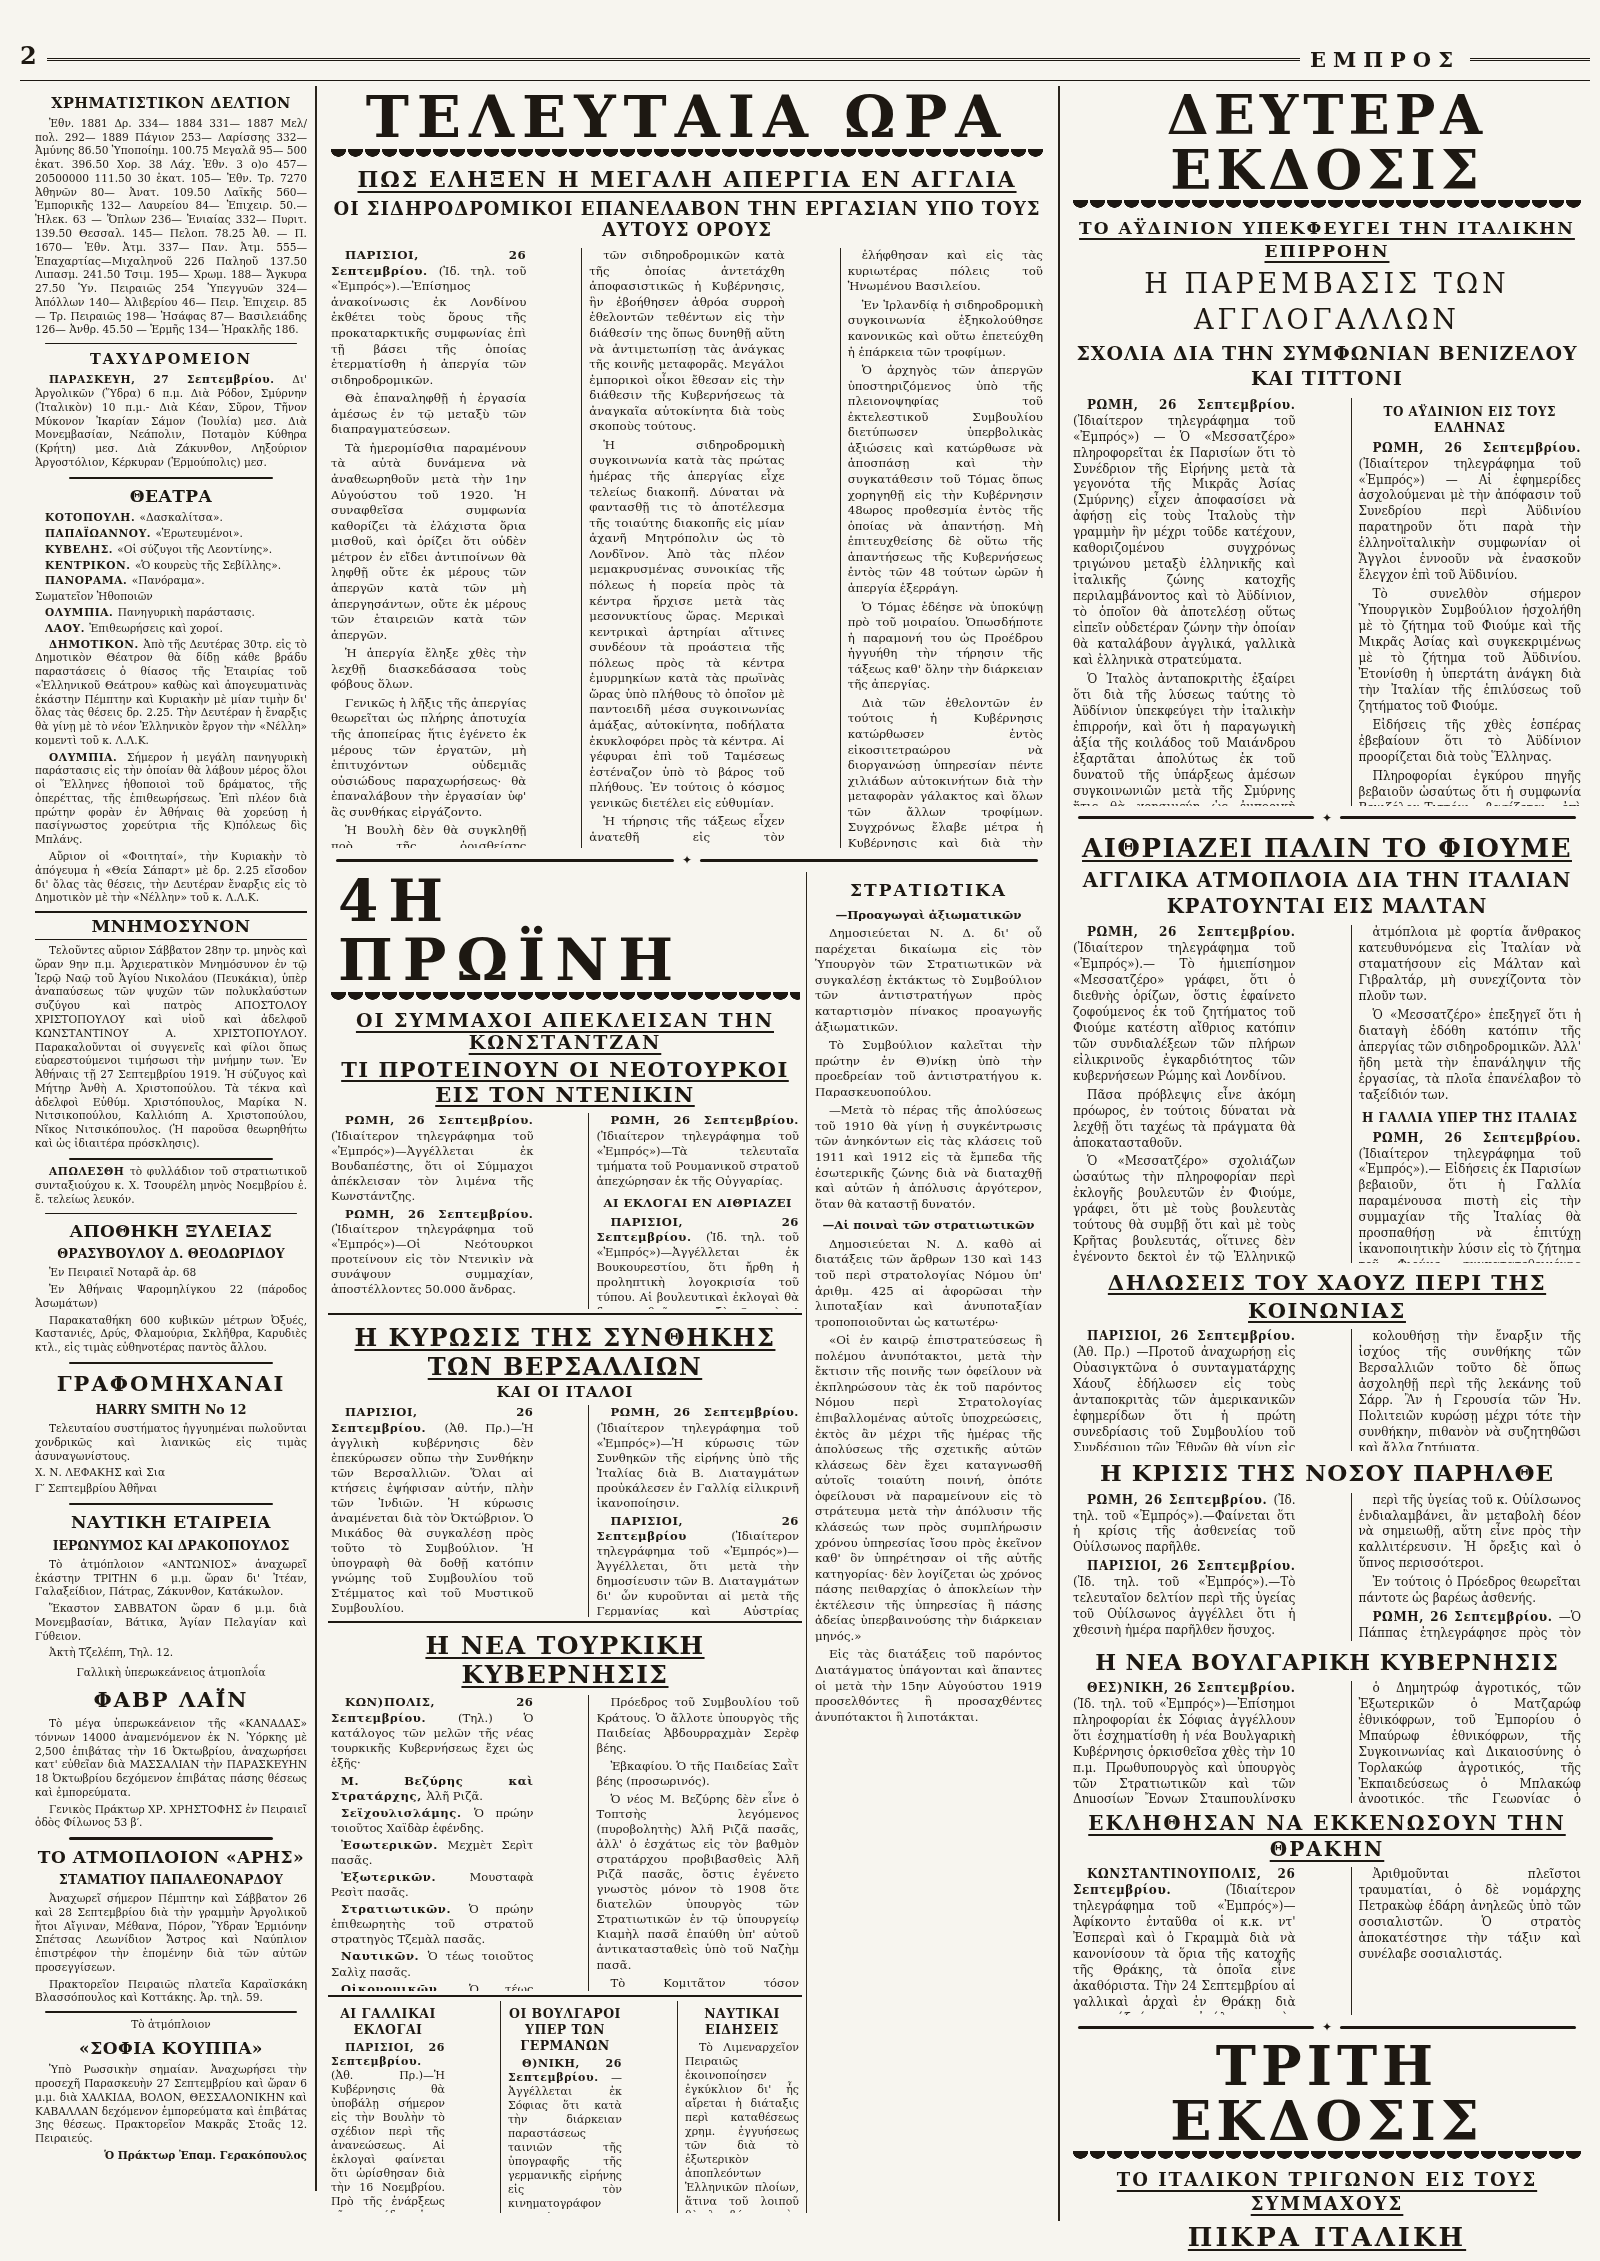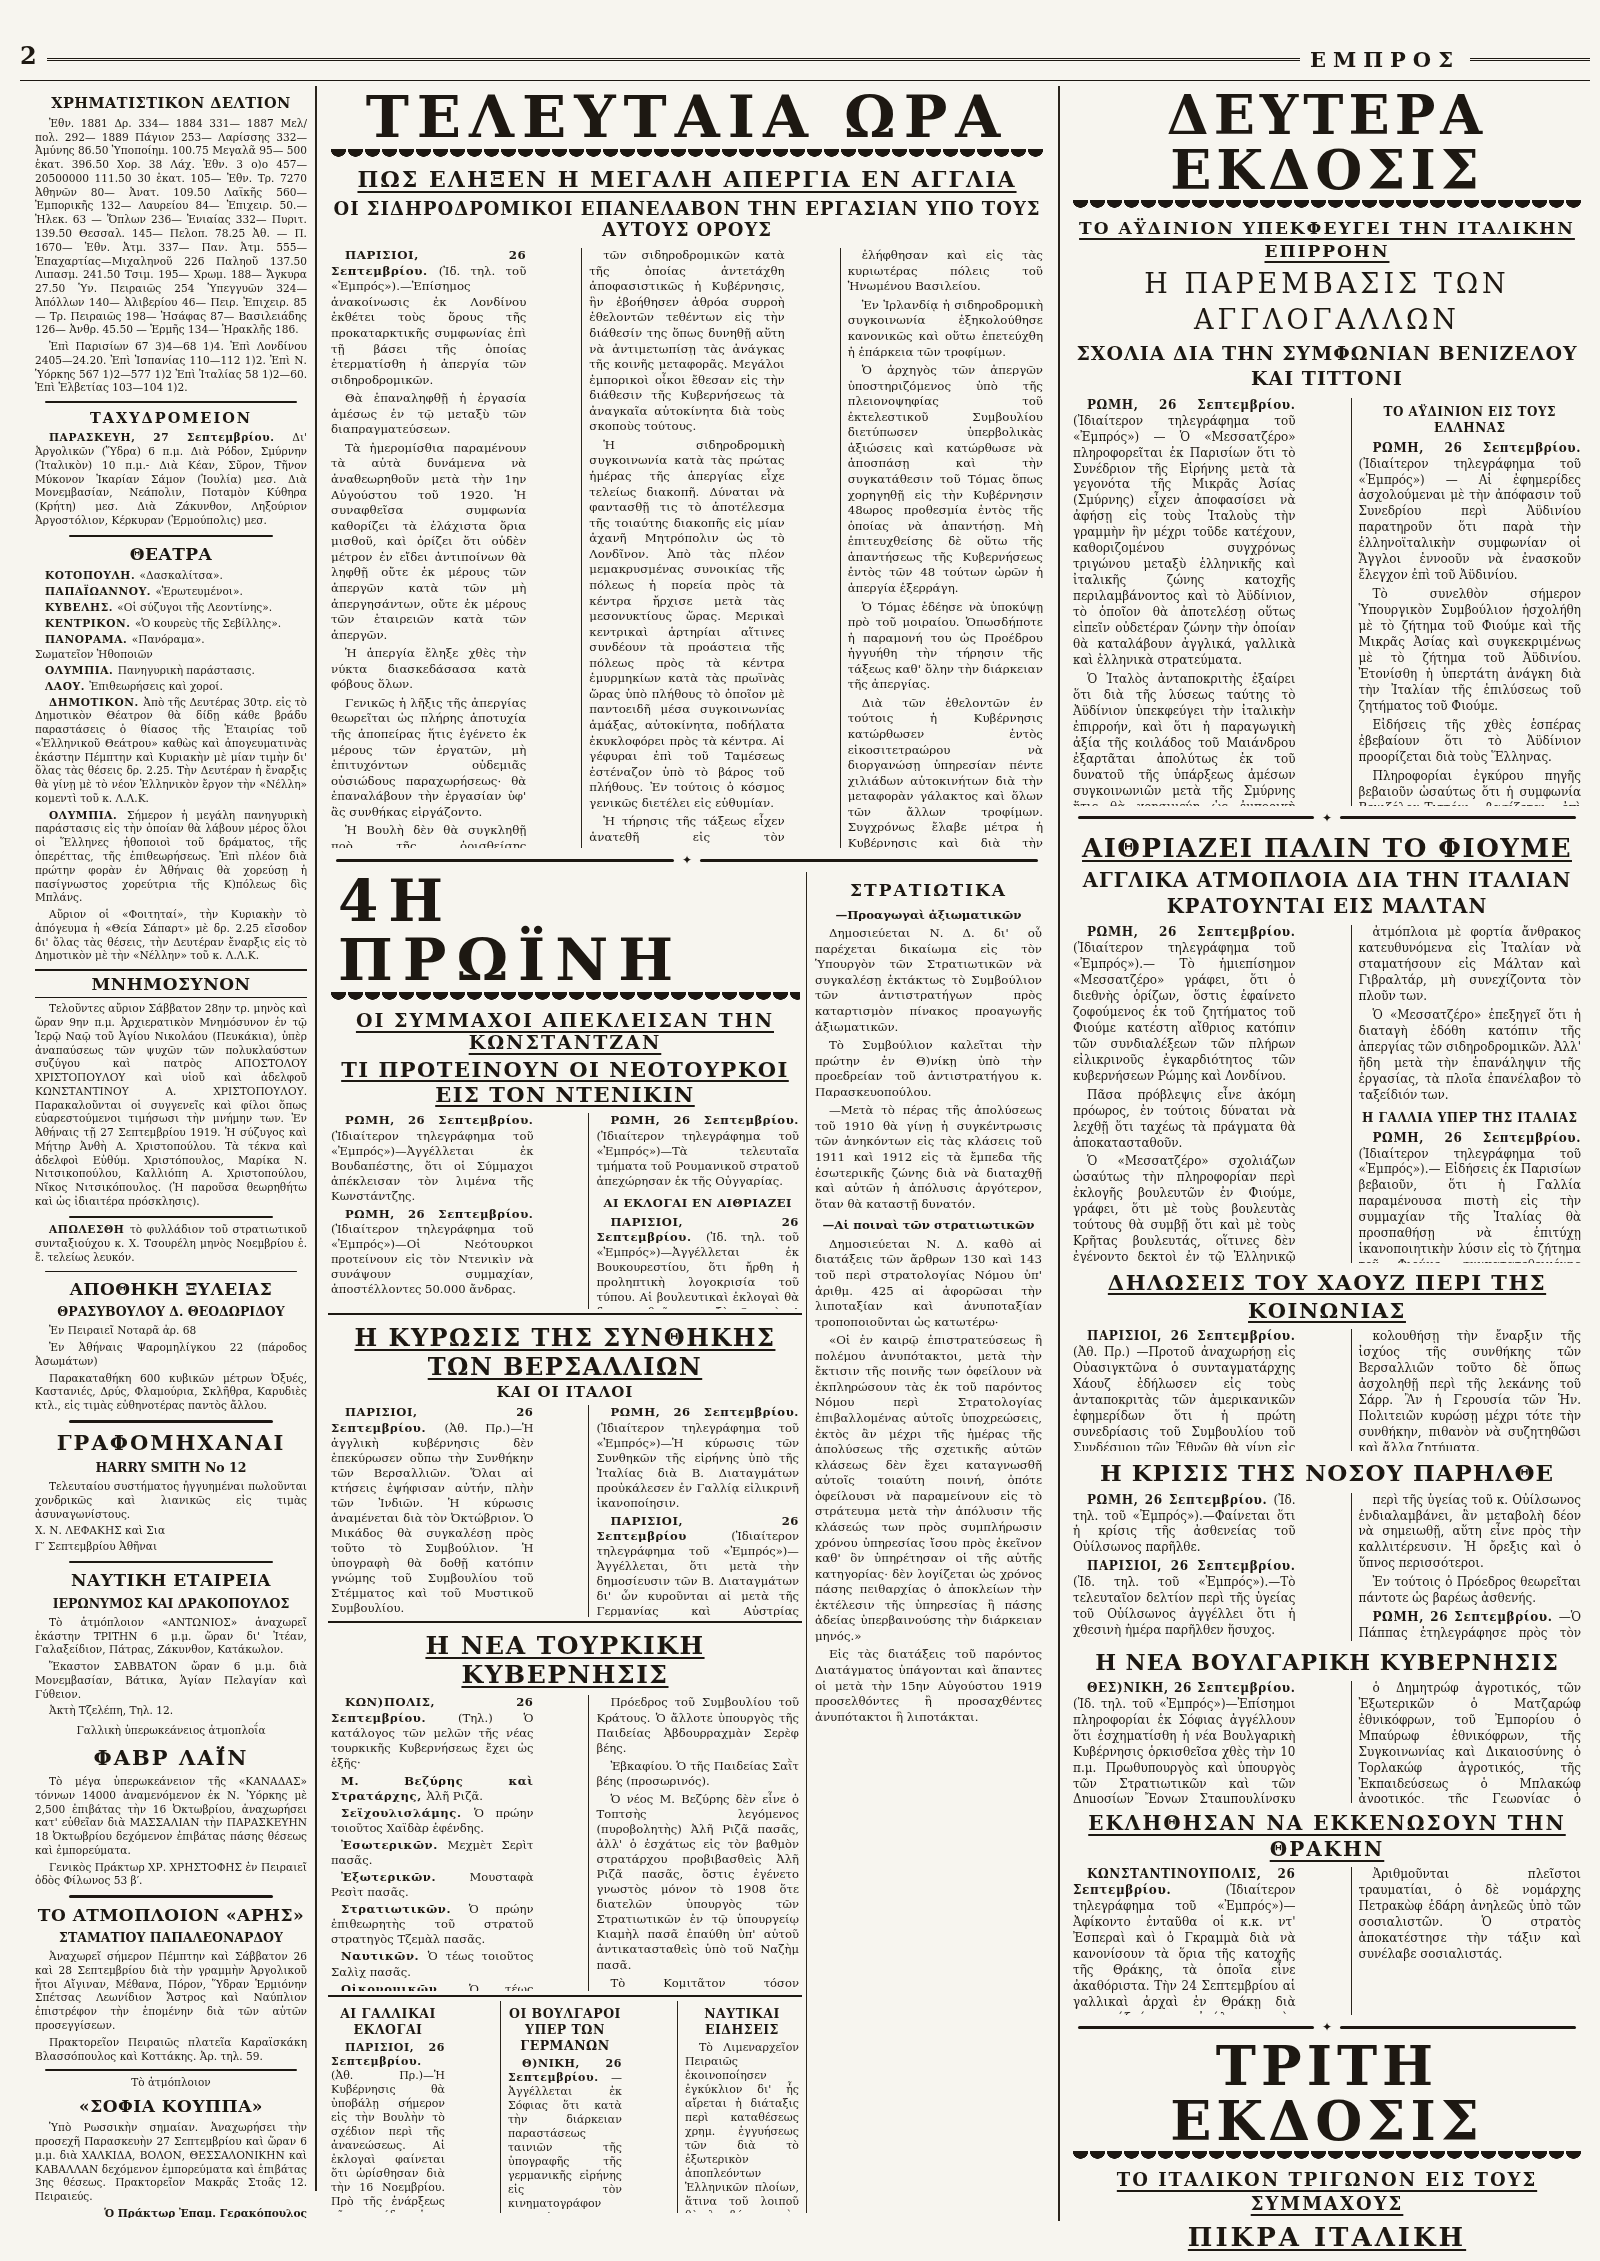--- a/index.html
+++ b/index.html
@@ -131,21 +131,20 @@
   </div>
 
   <div class="vrule" id="vr1"></div>
   <div class="vrule" id="vr2"></div>
 
   <div class="zone" id="rail">
     <div class="rail-sec">
       <div class="rail-title">ΧΡΗΜΑΤΙΣΤΙΚΟΝ ΔΕΛΤΙΟΝ</div>
       <div>
           <p class="blk-p">Ἐθν. 1881 Δρ. 334— 1884 331— 1887 Μελ/πολ. 292— 1889 Πάγιον 253— Λαρίσσης 332— Ἀμύνης 86.50 Ὑποποίημ. 100.75 Μεγαλᾶ 95— 500 ἑκατ. 396.50 Χορ. 38 Λάχ. Ἐθν. 3 ο)ο 457— 20500000 111.50 30 ἑκατ. 105— Ἐθν. Τρ. 7270 Ἀθηνῶν 80— Ἀνατ. 109.50 Λαϊκῆς 560— Ἐμπορικῆς 132— Λαυρείου 84— Ἐπιχειρ. 50.— Ἠλεκ. 63 — Ὅπλων 236— Ἑνιαίας 332— Πυριτ. 139.50 Θεσσαλ. 145— Πελοπ. 78.25 Ἀθ. — Π. 1670— Ἐθν. Ἀτμ. 337— Παν. Ἀτμ. 555— Ἐπαχαρτίας—Μιχαληνοῦ 226 Παληοῦ 137.50 Λιπασμ. 241.50 Τσιμ. 195— Χρωμ. 188— Ἄγκυρα 27.50 Ὑν. Πειραιῶς 254 Ὑπεγγυῶν 324— Ἀπόλλων 140— Ἀλιβερίου 46— Πειρ. Ἐπιχειρ. 85— Τρ. Πειραιῶς 198— Ἠσάφας 87— Βασιλειάδης 126— Ἀνθρ. 45.50 — Ἑρμῆς 134— Ἡρακλῆς 186.</p>
-          <p class="blk-p">Ἐπὶ Παρισίων 67 3)4—68 1)4. Ἐπὶ Λονδίνου 2405—24.20. Ἐπὶ Ἰσπανίας 110—112 1)2. Ἐπὶ Ν. Ὑόρκης 567 1)2—577 1)2 Ἐπὶ Ἰταλίας 58 1)2—60. Ἐπὶ Ἑλβετίας 103—104 1)2.</p>
         </div>
     </div>
     <div class="rail-rule thin"></div>
     <div class="rail-sec">
       <div class="rail-title wavy">ΤΑΧΥΔΡΟΜΕΙΟΝ</div>
       <div>
           <p class="blk-p"><span class="lead">ΠΑΡΑΣΚΕΥΗ, 27 Σεπτεμβρίου. </span>Δι' Ἀργολικῶν (Ὕδρα) 6 π.μ. Διὰ Ρόδον, Σμύρνην (Ἰταλικὸν) 10 π.μ.- Διὰ Κέαν, Σῦρον, Τῆνον Μύκονον Ἰκαρίαν Σάμον (Ἰουλία) μεσ. Διὰ Μονεμβασίαν, Νεάπολιν, Ποταμὸν Κύθηρα (Κρήτη) μεσ. Διὰ Ζάκυνθον, Ληξούριον Ἀργοστόλιον, Κέρκυραν (Ἑρμούπολις) μεσ.</p>
         </div>
     </div>
     <div class="rail-rule"></div>
@@ -240,21 +239,21 @@
     <section>
       <h1 class="edition">ΤΕΛΕΥΤΑΙΑ ΩΡΑ</h1>
       <div class="scallop"></div>
       <h2 class="dist strike-kicker">ΠΩΣ ΕΛΗΞΕΝ Η ΜΕΓΑΛΗ ΑΠΕΡΓΙΑ ΕΝ ΑΓΓΛΙΑ</h2>
       <h3 class="bold-head strike-head">ΟΙ ΣΙΔΗΡΟΔΡΟΜΙΚΟΙ ΕΠΑΝΕΛΑΒΟΝ ΤΗΝ ΕΡΓΑΣΙΑΝ ΥΠΟ ΤΟΥΣ ΑΥΤΟΥΣ ΟΡΟΥΣ</h3>
       <div class="cols strike-cols">
         <div class="col">
             <p class="blk-p"><span class="lead">ΠΑΡΙΣΙΟΙ, 26 Σεπτεμβρίου. </span>(Ἰδ. τηλ. τοῦ «Ἐμπρός»).—Ἐπίσημος ἀνακοίνωσις ἐκ Λονδίνου ἐκθέτει τοὺς ὅρους τῆς προκαταρκτικῆς συμφωνίας ἐπὶ τῇ βάσει τῆς ὁποίας ἐτερματίσθη ἡ ἀπεργία τῶν σιδηροδρομικῶν.</p>
             <p class="blk-p">Θὰ ἐπαναληφθῇ ἡ ἐργασία ἀμέσως ἐν τῷ μεταξὺ τῶν διαπραγματεύσεων.</p>
             <p class="blk-p">Τὰ ἡμερομίσθια παραμένουν τὰ αὐτὰ δυνάμενα νὰ ἀναθεωρηθοῦν μετὰ τὴν 1ην Αὐγούστου τοῦ 1920. Ἡ συναφθεῖσα συμφωνία καθορίζει τὰ ἐλάχιστα ὅρια μισθοῦ, καὶ ὁρίζει ὅτι οὐδὲν μέτρον ἐν εἴδει ἀντιποίνων θὰ ληφθῇ οὔτε ἐκ μέρους τῶν ἀπεργῶν κατὰ τῶν μὴ ἀπεργησάντων, οὔτε ἐκ μέρους τῶν ἑταιρειῶν κατὰ τῶν ἀπεργῶν.</p>
-            <p class="blk-p">Ἡ ἀπεργία ἔληξε χθὲς τὴν νύκτα διασκεδάσασα κατὰ φόβους ὅλων.</p>
+            <p class="blk-p">Ἡ ἀπεργία ἔληξε χθὲς τὴν λεχθῇ διασκεδάσασα τοὺς φόβους ὅλων.</p>
             <p class="blk-p">Γενικῶς ἡ λῆξις τῆς ἀπεργίας θεωρεῖται ὡς πλήρης ἀποτυχία τῆς ἀποπείρας ἥτις ἐγένετο ἐκ μέρους τῶν ἐργατῶν, μὴ ἐπιτυχόντων οὐδεμιᾶς οὐσιώδους παραχωρήσεως· θὰ ἐπαναλάβουν τὴν ἐργασίαν ὑφ' ἃς συνθήκας εἰργάζοντο.</p>
             <p class="blk-p">Ἡ Βουλὴ δὲν θὰ συγκληθῇ πρὸ τῆς ὁρισθείσης χρονολογίας. Ἡ σύγκλησις ὡσαύτως τῶν Ἐργατικῶν Σωματείων ὡς καὶ τῶν Δημάρχων ἐν Λονδίνῳ λόγῳ τῆς ἀπεργίας θεωρεῖται ἤδη ὡς ἄσκοπος.</p>
             <div class="blk-h">Η ΛΗΞΙΣ ΤΗΣ ΑΠΕΡΓΙΑΣ</div>
             <p class="blk-p"><span class="lead">ΛΟΝΔΙΝΟΝ, 26 Σεπτεμβρίου. </span>(Ἀθ. Πρ.)—Ἡ ἀπεργία ἔληξεν. Κατὰ τὴν ἔξοδόν των ἐκ τῆς συσκέψεως μετὰ τῶν ἀρχηγῶν τῶν Σωματείων οἱ ὑπουργοὶ καὶ ὁ κ. Λόϋδ Τζὼρτζ ἀνευφημήθησαν θερμότατα.</p>
           </div>
         <div class="col">
             <p class="blk-p">τῶν σιδηροδρομικῶν κατὰ τῆς ὁποίας ἀντετάχθη ἀποφασιστικῶς ἡ Κυβέρνησις, ἣν ἐβοήθησεν ἀθρόα συρροὴ ἐθελοντῶν τεθέντων εἰς τὴν διάθεσίν της ὅπως δυνηθῇ αὕτη νὰ ἀντιμετωπίσῃ τὰς ἀνάγκας τῆς κοινῆς μεταφορᾶς. Μεγάλοι ἐμπορικοὶ οἶκοι ἔθεσαν εἰς τὴν διάθεσιν τῆς Κυβερνήσεως τὰ ἀναγκαῖα αὐτοκίνητα διὰ τοὺς σκοποὺς τούτους.</p>
             <p class="blk-p">Ἡ σιδηροδρομικὴ συγκοινωνία κατὰ τὰς πρώτας ἡμέρας τῆς ἀπεργίας εἶχε τελείως διακοπῆ. Δύναται νὰ φαντασθῇ τις τὸ ἀποτέλεσμα τῆς τοιαύτης διακοπῆς εἰς μίαν ἀχανῆ Μητρόπολιν ὡς τὸ Λονδῖνον. Ἀπὸ τὰς πλέον μεμακρυσμένας συνοικίας τῆς πόλεως ἡ πορεία πρὸς τὰ κέντρα ἤρχισε μετὰ τὰς μεσονυκτίους ὥρας. Μερικαὶ κεντρικαὶ ἀρτηρίαι αἵτινες συνδέουν τὰ προάστεια τῆς πόλεως πρὸς τὰ κέντρα ἐμυρμηκίων κατὰ τὰς πρωϊνὰς ὥρας ὑπὸ πλήθους τὸ ὁποῖον μὲ παντοειδῆ μέσα συγκοινωνίας ἁμάξας, αὐτοκίνητα, ποδήλατα ἐκυκλοφόρει πρὸς τὰ κέντρα. Αἱ γέφυραι ἐπὶ τοῦ Ταμέσεως ἐστέναζον ὑπὸ τὸ βάρος τοῦ πλήθους. Ἐν τούτοις ὁ κόσμος γενικῶς διετέλει εἰς εὐθυμίαν.</p>
             <p class="blk-p">Ἡ τήρησις τῆς τάξεως εἶχεν ἀνατεθῆ εἰς τὸν δημοφιλέστατον στρατηγὸν Δούγκλας Χαίηγκ καὶ ἡ διανομὴ τῶν τροφίμων ἐγένετο ὑπὸ τὴν ἐπίβλεψιν τῶν στρατιωτικῶν ἀρχῶν. Τὸ τεράστιον Χάϋντ-πὰρκ ἐχρησιμοποιήθη ὡς κέντρον διανομῆς γάλακτος καὶ τροφίμων τῆς πρώτης ἀνάγκης. Ἀνάλογα μέτρα</p>
           </div>

